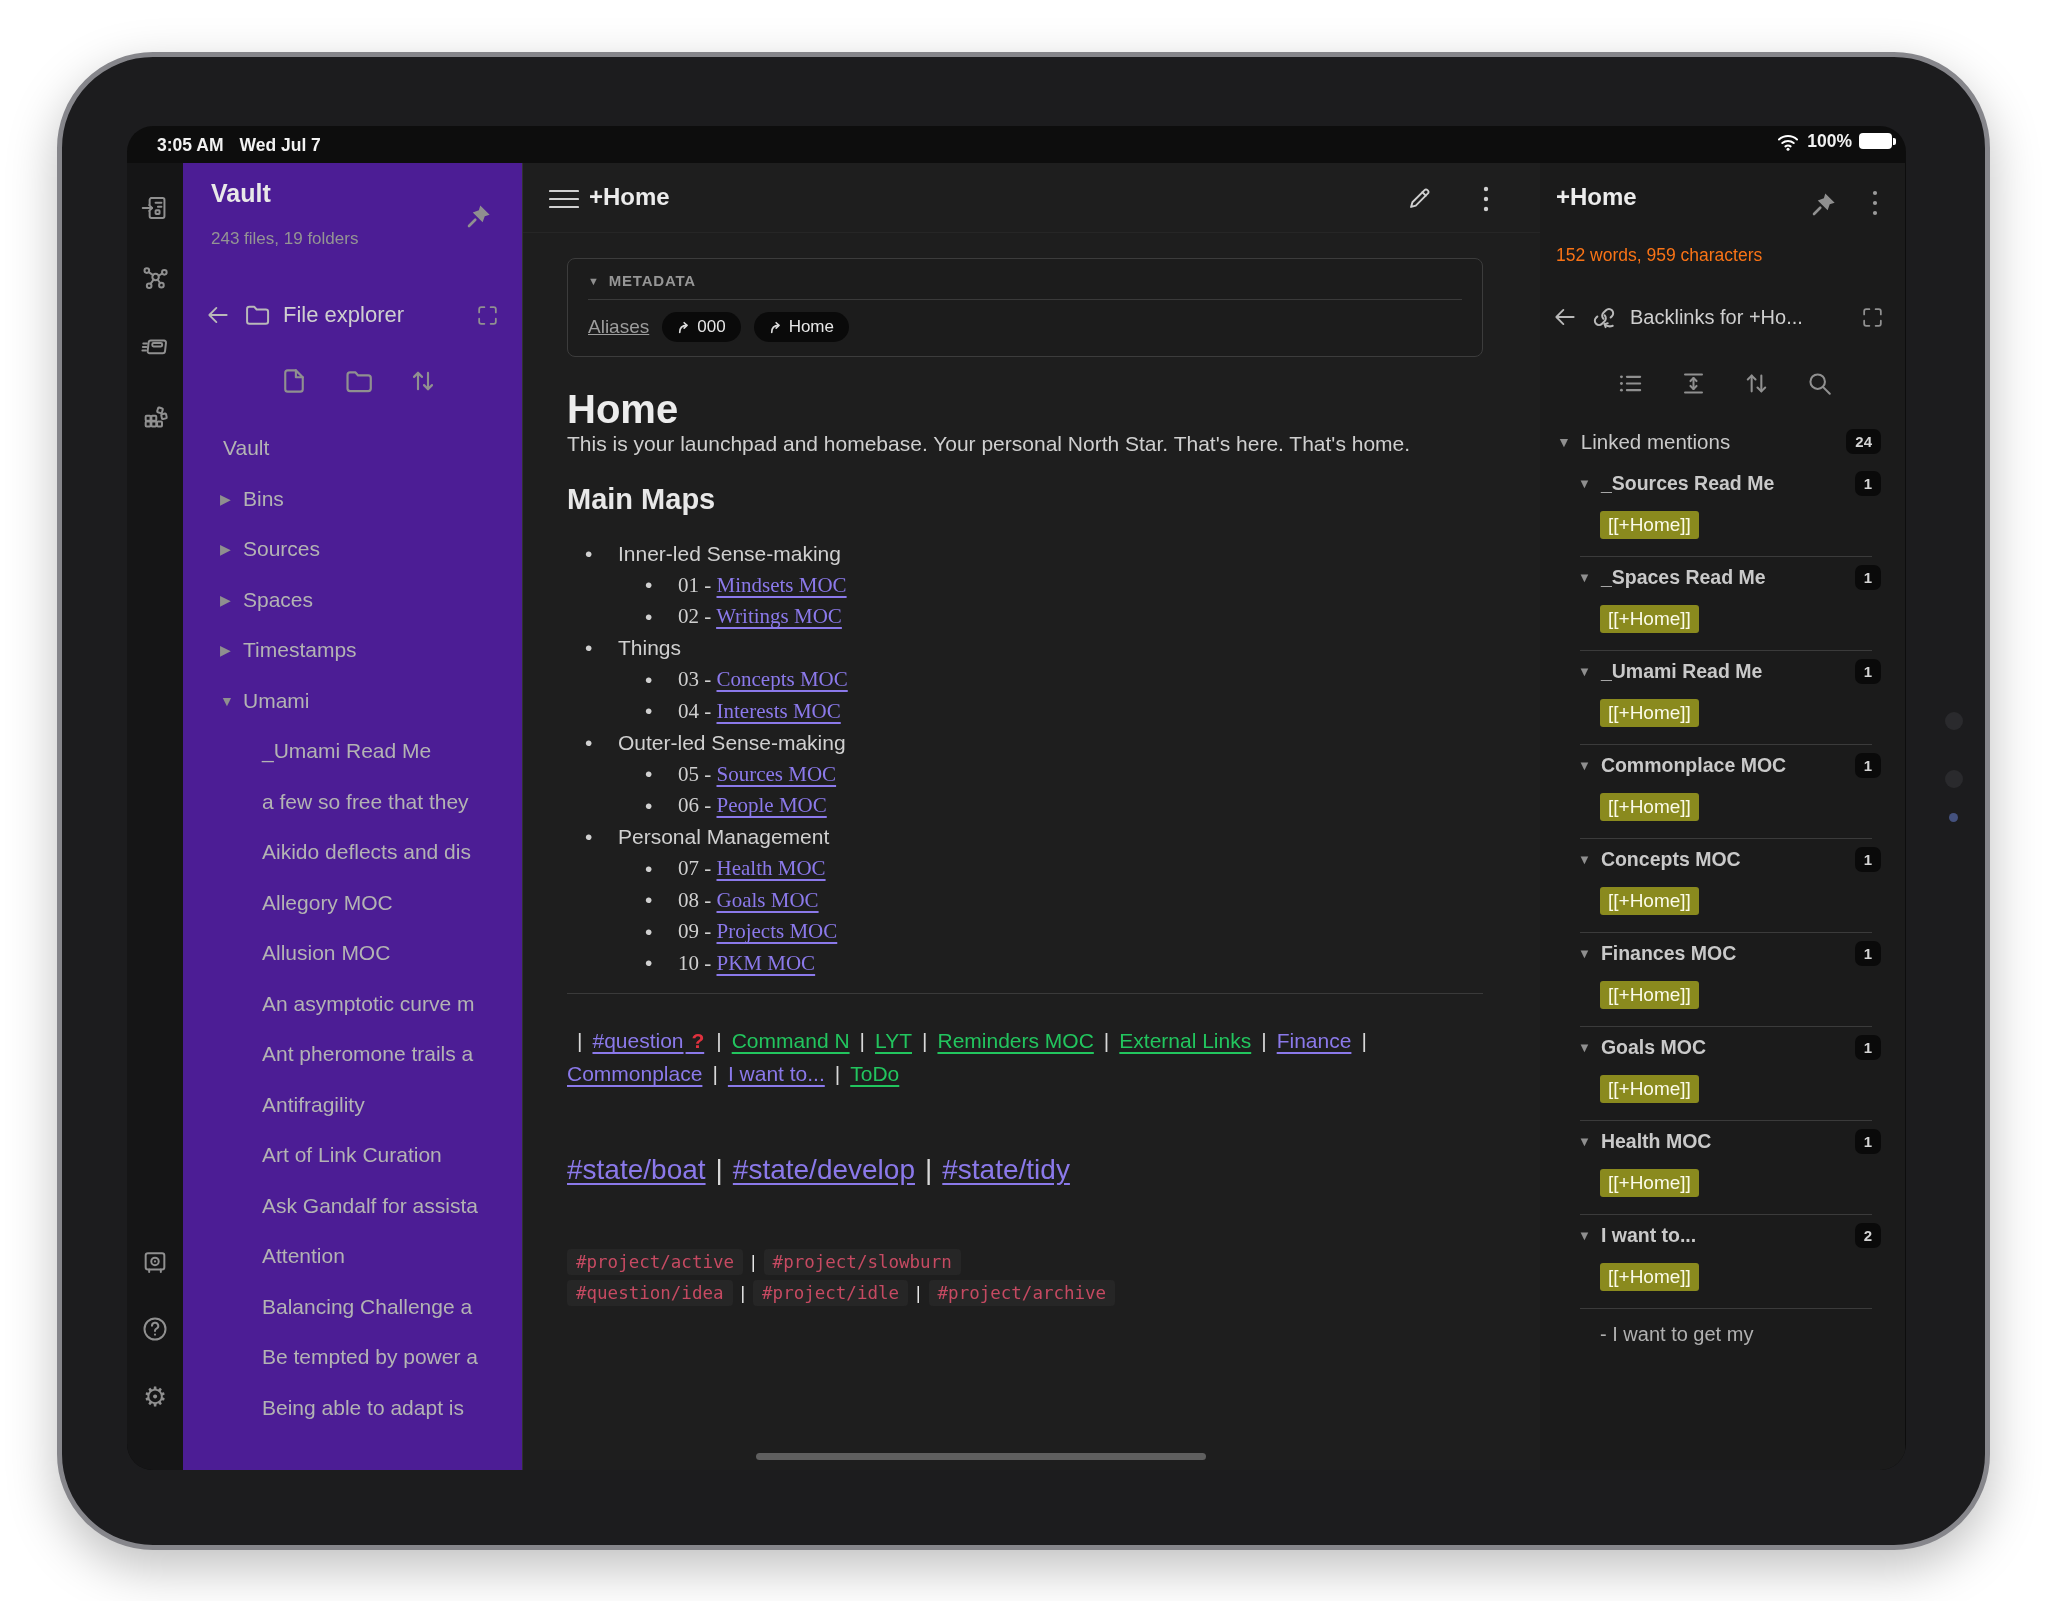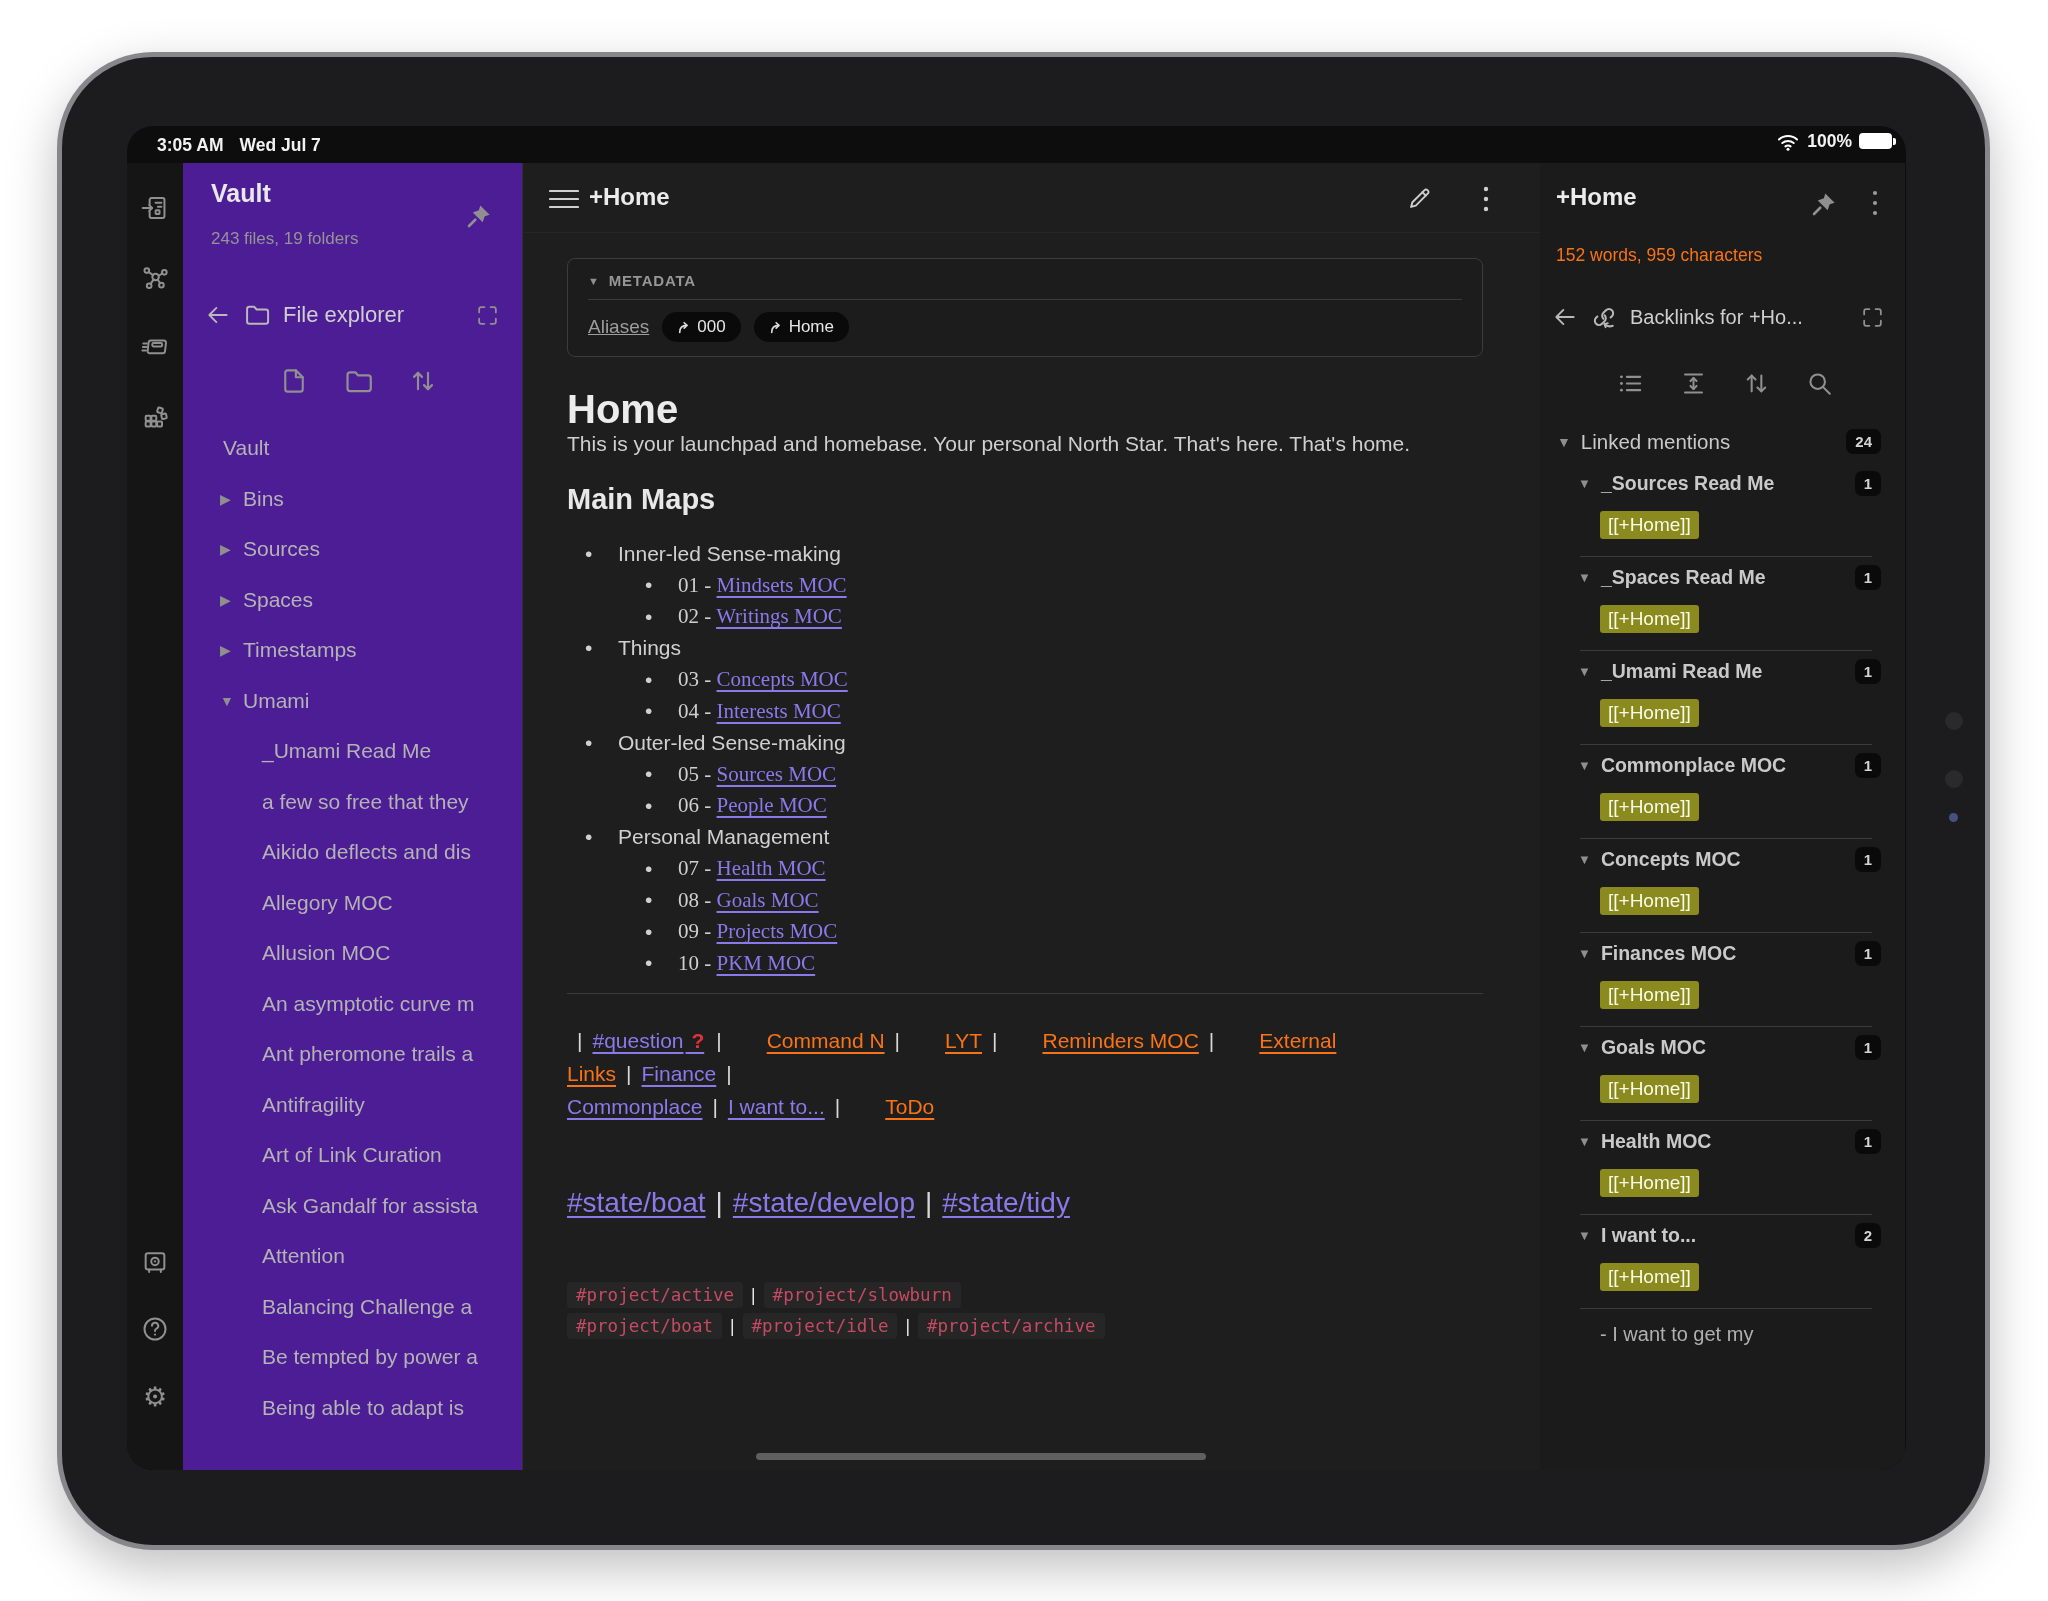--- a/index.html
+++ b/index.html
@@ -56,21 +56,21 @@
           padding:5px 15px; color:#e6e6e6; font-size:17px; }
   .h1 { margin-top:30px; font-size:40px; font-weight:700; color:#ececec; }
   .intro { font-size:21px; color:#cfcfcf; }
   .h2 { margin-top:27px; font-size:29px; font-weight:700; color:#e8e8e8; }
   .maps { margin-top:22px; }
   .mrow { height:31.5px; display:flex; align-items:center; font-size:21px; color:#d0d0d0; position:relative; }
   .mrow .bu { position:absolute; font-size:21px; color:#d0d0d0; }
   .mrow.top .bu { left:18px; } .mrow.top .tx { padding-left:51px; }
   .mrow.sub .bu { left:78px; } .mrow.sub .tx { padding-left:111px;font-family:Liberation Serif, serif; }
   a.link { color:#8b79ea; text-decoration:underline; text-underline-offset:4px; cursor:pointer; }
-  a.link.muted { color:#f97316;margin-left:35px; }
+  a.link.muted { color:#22c55e; }
   .hr { height:1px; background:#3a3a3a; margin-top:14px; }
   .qlinks { margin-top:30px; font-size:21px; line-height:33px; color:#d8d8d8; }
   .sep { color:#d8d8d8; margin:0 10px; }
   .qmark { color:#e0313e; font-weight:700; padding:0 2px; }
   .staterow { margin-top:64px; font-size:28px; }
   .projrow { font-family:"DejaVu Sans Mono",monospace; font-size:17.5px; color:#c64a62; }
   .projrow.first { margin-top:66px; }
   .projrow + .projrow { margin-top:10px; }
   .ptag { background:#262626; border-radius:4px; padding:3px 9px; }
   .psep { color:#e8e8e8; margin:0 8px; font-family:"Liberation Sans",sans-serif; }
@@ -426,21 +426,21 @@
               </div>
             </div>
           <div class="hr"></div>
           <div class="qlinks">
               <div id="qline1"><span class="sep">|</span><a class="link">#question<span class="qmark"> ?</span></a><span class="sep">|</span><a class="link muted">Command N</a><span class="sep">|</span><a class="link muted">LYT</a><span class="sep">|</span><a class="link muted">Reminders MOC</a><span class="sep">|</span><a class="link muted">External Links</a><span class="sep">|</span><a class="link">Finance</a><span class="sep">|</span></div>
               <div id="qline2"><a class="link">Commonplace</a><span class="sep">|</span><a class="link">I want to...</a><span class="sep">|</span><a class="link muted">ToDo</a></div>
             </div>
           <div class="staterow"><a class="link">#state/boat</a><span class="sep">|</span><a class="link">#state/develop</a><span class="sep">|</span><a class="link">#state/tidy</a></div>
           <div id="projrows">
               <div class="projrow first"><span class="ptag">#project/active</span><span class="psep">|</span><span class="ptag">#project/slowburn</span></div>
-              <div class="projrow"><span class="ptag">#project/boat</span><span class="psep">|</span><span class="ptag">#project/idle</span><span class="psep">|</span><span class="ptag">#project/archive</span></div>
+              <div class="projrow"><span class="ptag">#question/idea</span><span class="psep">|</span><span class="ptag">#project/idle</span><span class="psep">|</span><span class="ptag">#project/archive</span></div>
             </div>
         </div>
         <div class="hscroll"></div>
       </div>
 
       <div class="right">
         <div class="r-title">+Home</div>
         <span class="r-pin">
           <svg class="ic" width="30" height="30" viewBox="0 0 24 24">
             <path d="M13 3.5 l7.5 7.5 -3.9 1.1 -1.7 4.9 -7.9 -7.9 4.9 -1.7 z" fill="#8f8f8f" stroke="none"></path>

